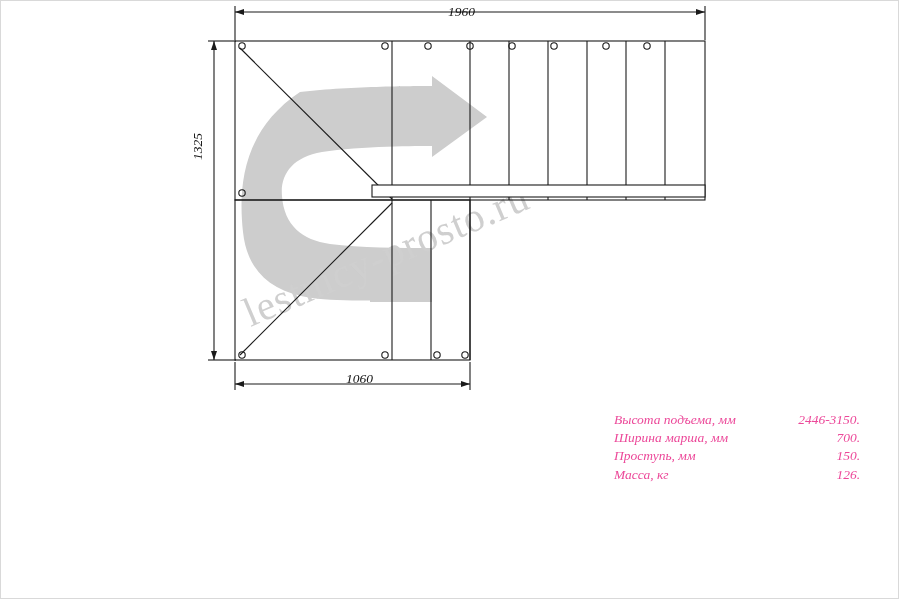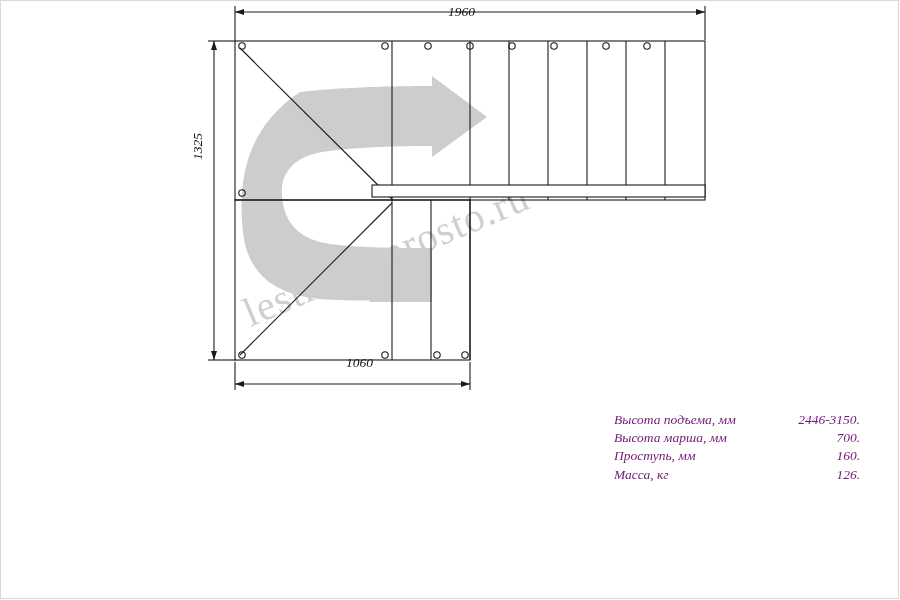--- a/index.html
+++ b/index.html
@@ -63,21 +63,21 @@
 
   
   .spec {
     position: absolute;
     left: 614px;
     top: 411px;
     width: 250px;
     font-family: "Liberation Serif", serif;
     font-style: italic;
     font-size: 13.5px;
-    color: #701a75;
+    color: #ec4899;
   }
   .spec-row {
     display: flex;
     justify-content: space-between;
     align-items: baseline;
     line-height: 18.2px;
     white-space: nowrap;
   }
   .spec-row .label { text-align: left; }
   .spec-row .value { text-align: right; padding-right: 4px; }
@@ -85,21 +85,21 @@
   
   .dim-label {
     position: absolute;
     font-family: "Liberation Serif", serif;
     font-style: italic;
     font-size: 13.5px;
     color: #111;
     white-space: nowrap;
   }
   #dim-top-label { left: 448px; top: 4px; }
-  #dim-bottom-label { left: 346px; top: 355px; }
+  #dim-bottom-label { left: 346px; top: 371px; }
   #dim-left-label {
     left: 190px;
     top: 160px;
     transform: rotate(-90deg);
     transform-origin: left top;
   }
 </style>
 </head>
 <body>
 
@@ -190,26 +190,26 @@
   <div class="dim-label" id="dim-top-label">1960</div>
   <div class="dim-label" id="dim-bottom-label">1060</div>
   <div class="dim-label" id="dim-left-label">1325</div>
 
   <div class="spec">
     <div class="spec-row">
       <span class="label">Высота подъема, мм</span>
       <span class="value">2446-3150.</span>
     </div>
     <div class="spec-row">
-      <span class="label">Высота марша, мм</span>
+      <span class="label">Ширина марша, мм</span>
       <span class="value">700.</span>
     </div>
     <div class="spec-row">
       <span class="label">Проступь, мм</span>
-      <span class="value">160.</span>
+      <span class="value">150.</span>
     </div>
     <div class="spec-row">
       <span class="label">Масса, кг</span>
       <span class="value">126.</span>
     </div>
   </div>
 
 </div>
 
 </body></html>

